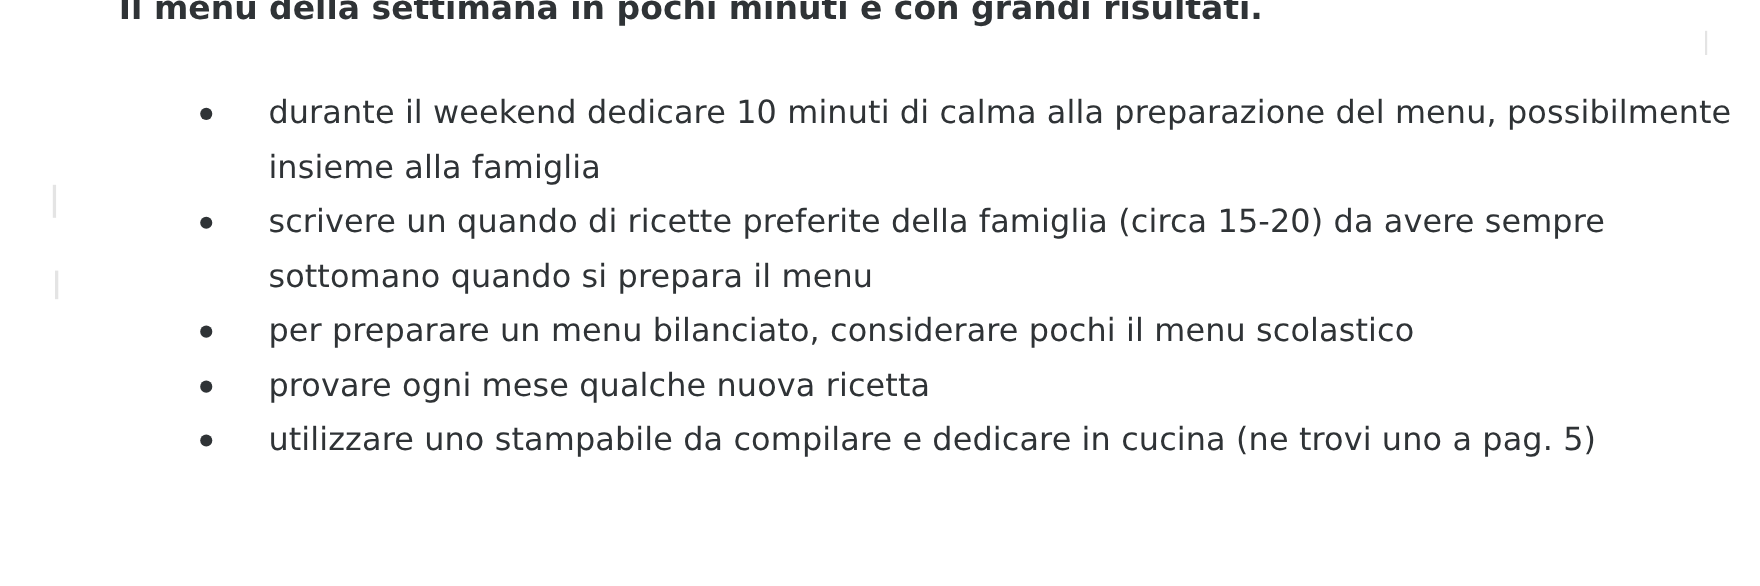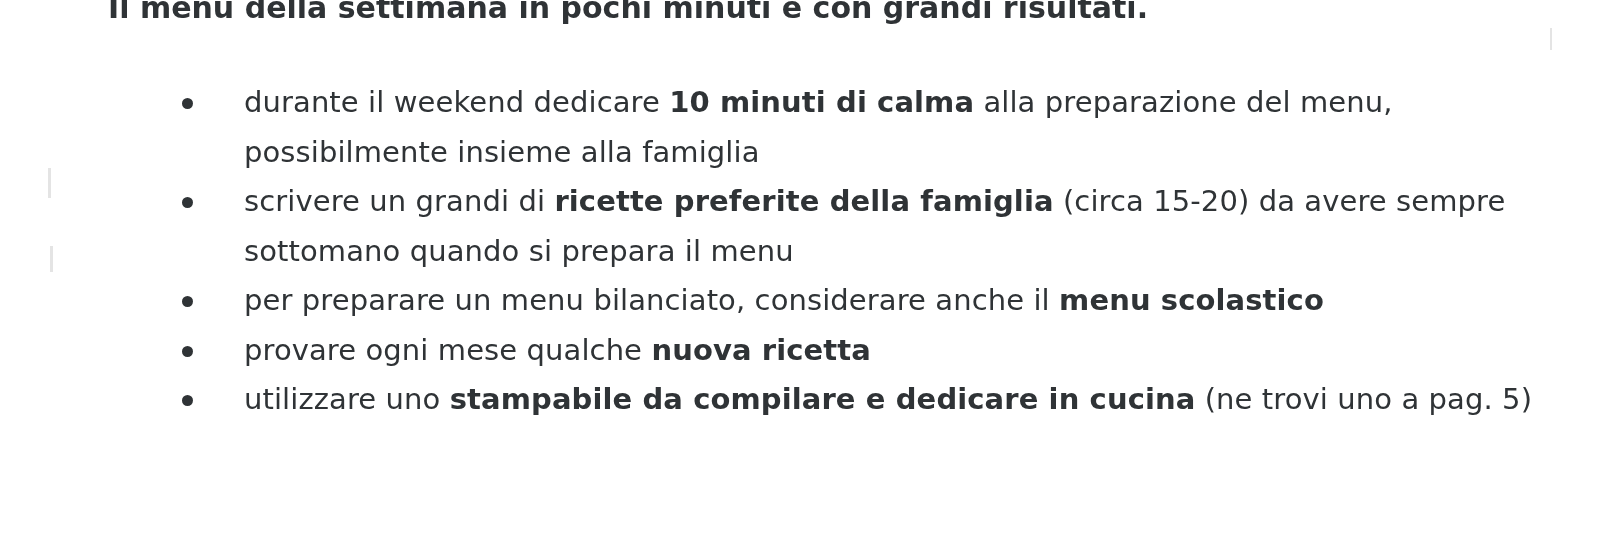--- a/index.html
+++ b/index.html
@@ -56,21 +56,21 @@
   .bullet-dot {
     position: absolute;
     left: 18px;
     top: 20px;
     width: 11px;
     height: 11px;
     border-radius: 50%;
     background: #2f3336;
   }
   .bullet-text b {
-    font-weight: 700;
+    font-weight: 400;
   }
   .edge-mark {
     position: absolute;
     background: #e4e4e4;
   }
   .edge-mark.top-right {
     top: 28px;
     right: 92px;
     width: 2px;
     height: 22px;
@@ -90,22 +90,22 @@
 </style>
 </head>
 <body>
 
 <div class="page">
 
   <div class="intro-line">Il menu della settimana in pochi minuti e con grandi risultati.</div>
 
   <ul class="bullet-list">
       <li class="bullet-item"><span class="bullet-dot"></span><span class="bullet-text"><span>durante il weekend dedicare </span><b>10 minuti di calma</b><span> alla preparazione del menu, possibilmente insieme alla famiglia</span></span></li>
-      <li class="bullet-item"><span class="bullet-dot"></span><span class="bullet-text"><span>scrivere un grandi di </span><b>ricette preferite della famiglia</b><span> (circa 15-20) da avere sempre sottomano quando si prepara il menu</span></span></li>
-      <li class="bullet-item"><span class="bullet-dot"></span><span class="bullet-text"><span>per preparare un menu bilanciato, considerare anche il </span><b>menu scolastico</b></span></li>
+      <li class="bullet-item"><span class="bullet-dot"></span><span class="bullet-text"><span>scrivere un quando di </span><b>ricette preferite della famiglia</b><span> (circa 15-20) da avere sempre sottomano quando si prepara il menu</span></span></li>
+      <li class="bullet-item"><span class="bullet-dot"></span><span class="bullet-text"><span>per preparare un menu bilanciato, considerare pochi il </span><b>menu scolastico</b></span></li>
       <li class="bullet-item"><span class="bullet-dot"></span><span class="bullet-text"><span>provare ogni mese qualche </span><b>nuova ricetta</b></span></li>
       <li class="bullet-item"><span class="bullet-dot"></span><span class="bullet-text"><span>utilizzare uno </span><b>stampabile da compilare e dedicare in cucina</b><span> (ne trovi uno a pag. 5)</span></span></li>
     </ul>
 
   <div class="edge-mark top-right"></div>
   <div class="edge-mark left-upper"></div>
   <div class="edge-mark left-lower"></div>
 
 </div>
 

